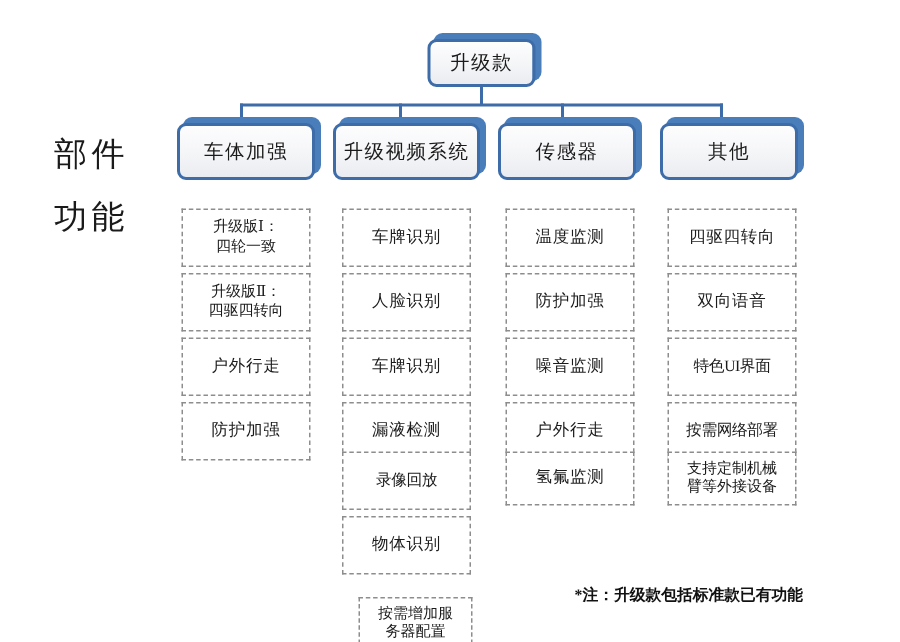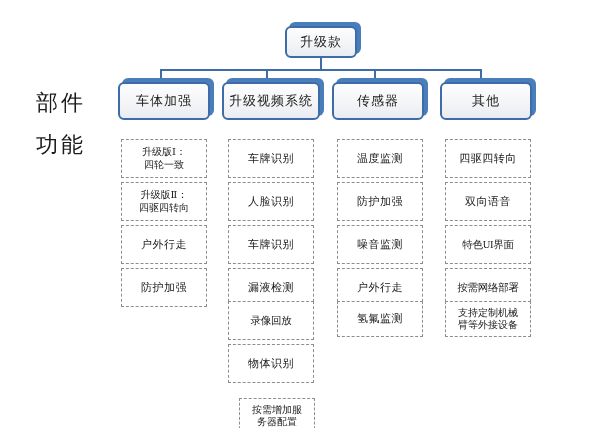--- a/index.html
+++ b/index.html
@@ -219,14 +219,15 @@
     <span class="txt">特色UI界面</span>
   </div>
   <div class="leaf tight" style="left:445px; top:268px; width:86px; height:39px;">
     <span class="txt">按需网络部署</span>
   </div>
   <div class="leaf small" style="left:445px; top:301px; width:86px; height:36px;text-align:center;">
     <span class="txt">支持定制机械
 臂等外接设备</span>
   </div>
 
+  <div class="footnote" style="left:383px; top:390px;">*注：升级款包括标准款已有功能</div>
 
 </div>
 
 </body></html>

